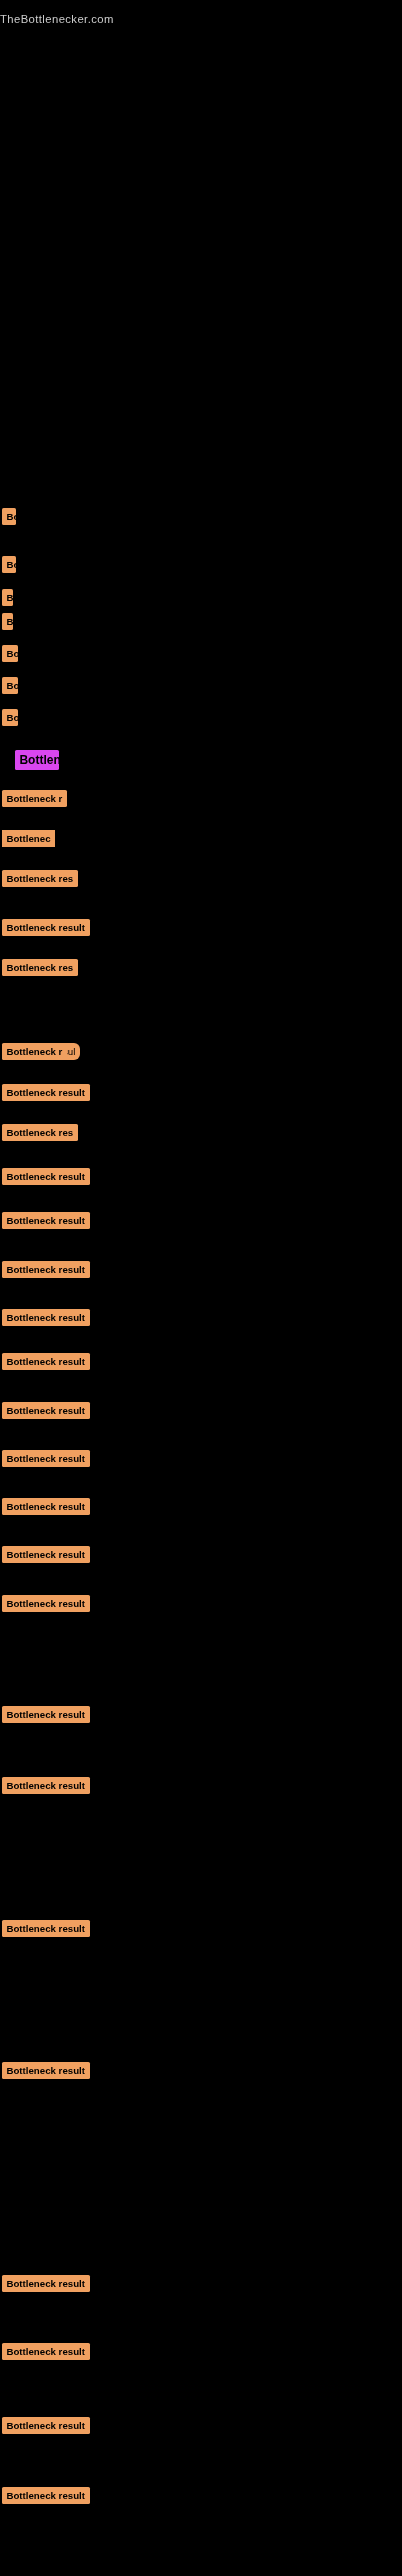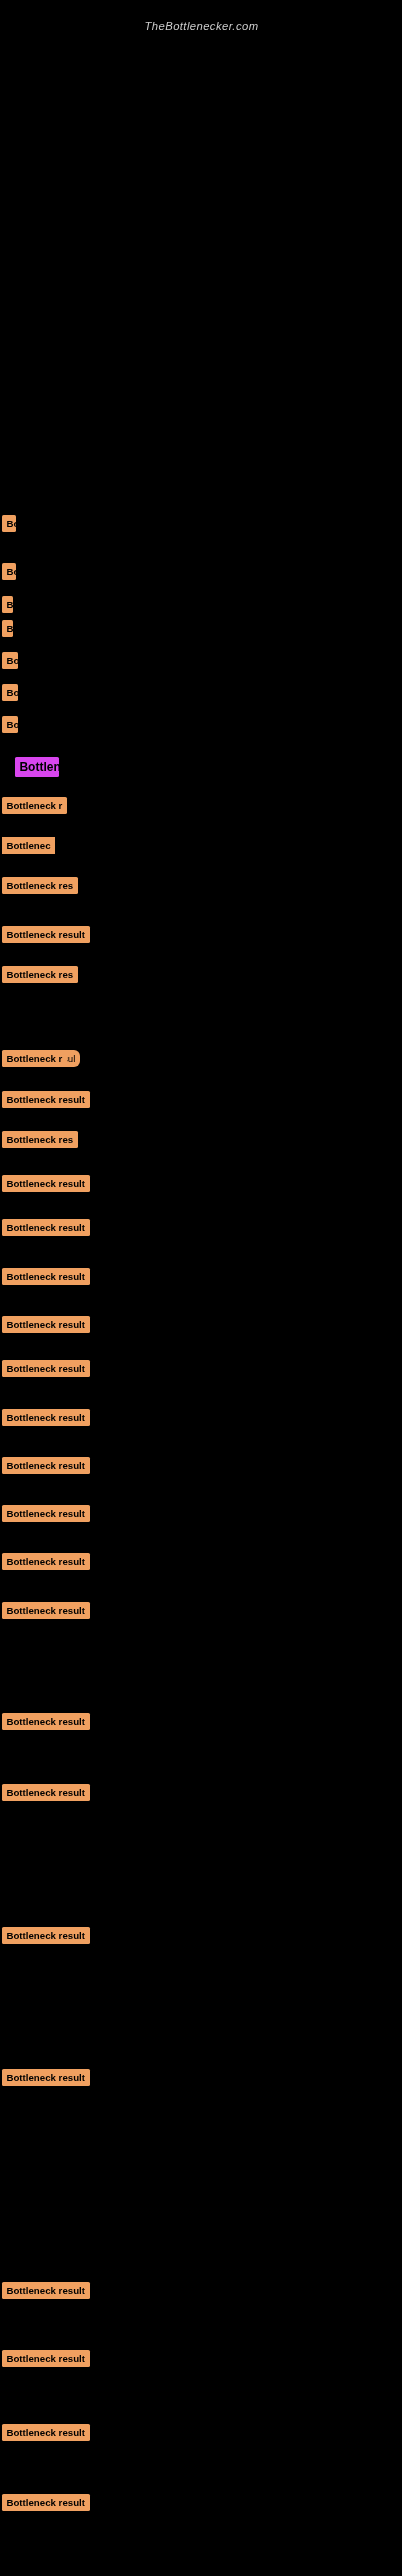--- a/index.html
+++ b/index.html
@@ -6,24 +6,22 @@
     body {
       background-color: #000;
       width: 403px;
       min-height: 2576px;
       font-family: Arial, sans-serif;
       position: relative;
     }
     .site-title {
       color: #ccc;
       font-size: 11.3px;
-      text-align: center;
-      padding-top: 20px;
+      padding-top: 13px;
       letter-spacing: 0.4px;
-      font-style: italic;
     }
   </style>
 </head>
 <body>
 
 <div class="site-title">TheBottlenecker.com</div>
 
 <div id="results-container" style="position:relative; width:403px; min-height:2576px;">
 <div style="position: absolute; top: 483px; left: 1.6px; background-color: rgb(240, 160, 96); color: rgb(0, 0, 0); font-size: 9.7px; font-weight: bold; padding: 3.2px 4.8px; border-radius: 1.6px; white-space: nowrap; max-width: 14.5px; overflow: hidden;">Bottleneck result</div>
     <div style="position: absolute; top: 531px; left: 1.6px; background-color: rgb(240, 160, 96); color: rgb(0, 0, 0); font-size: 9.7px; font-weight: bold; padding: 3.2px 4.8px; border-radius: 1.6px; white-space: nowrap; max-width: 14.5px; overflow: hidden;">Bottleneck result</div>

